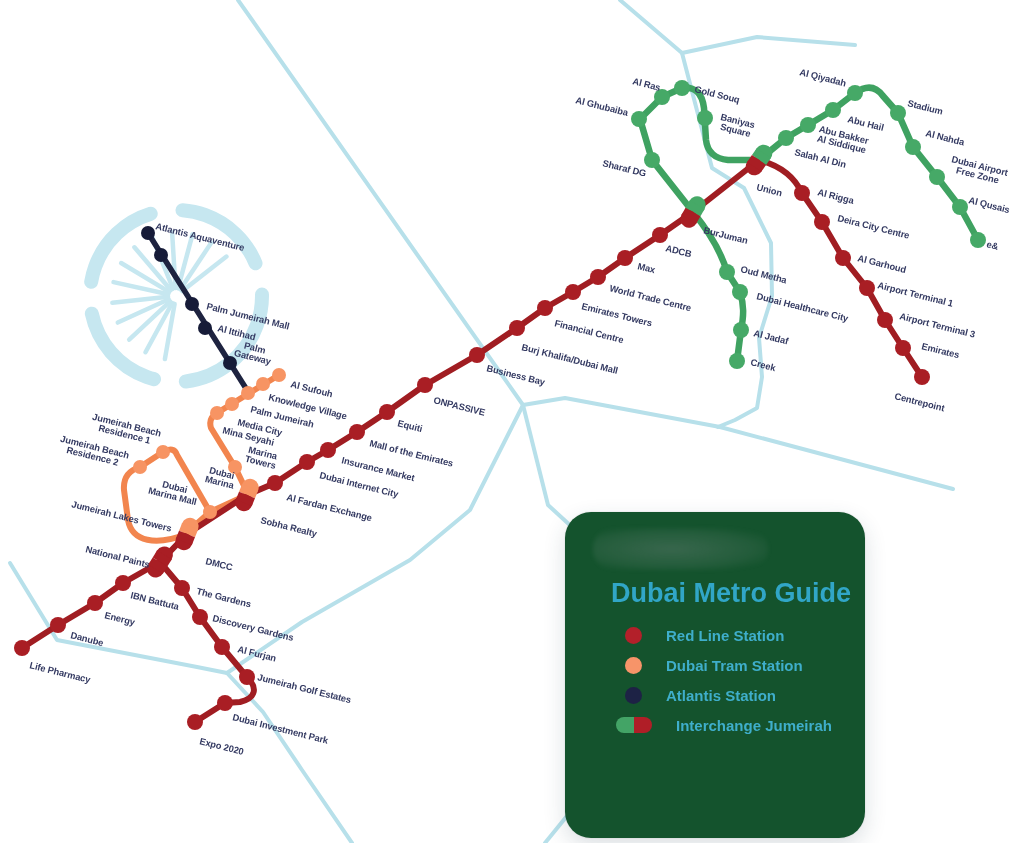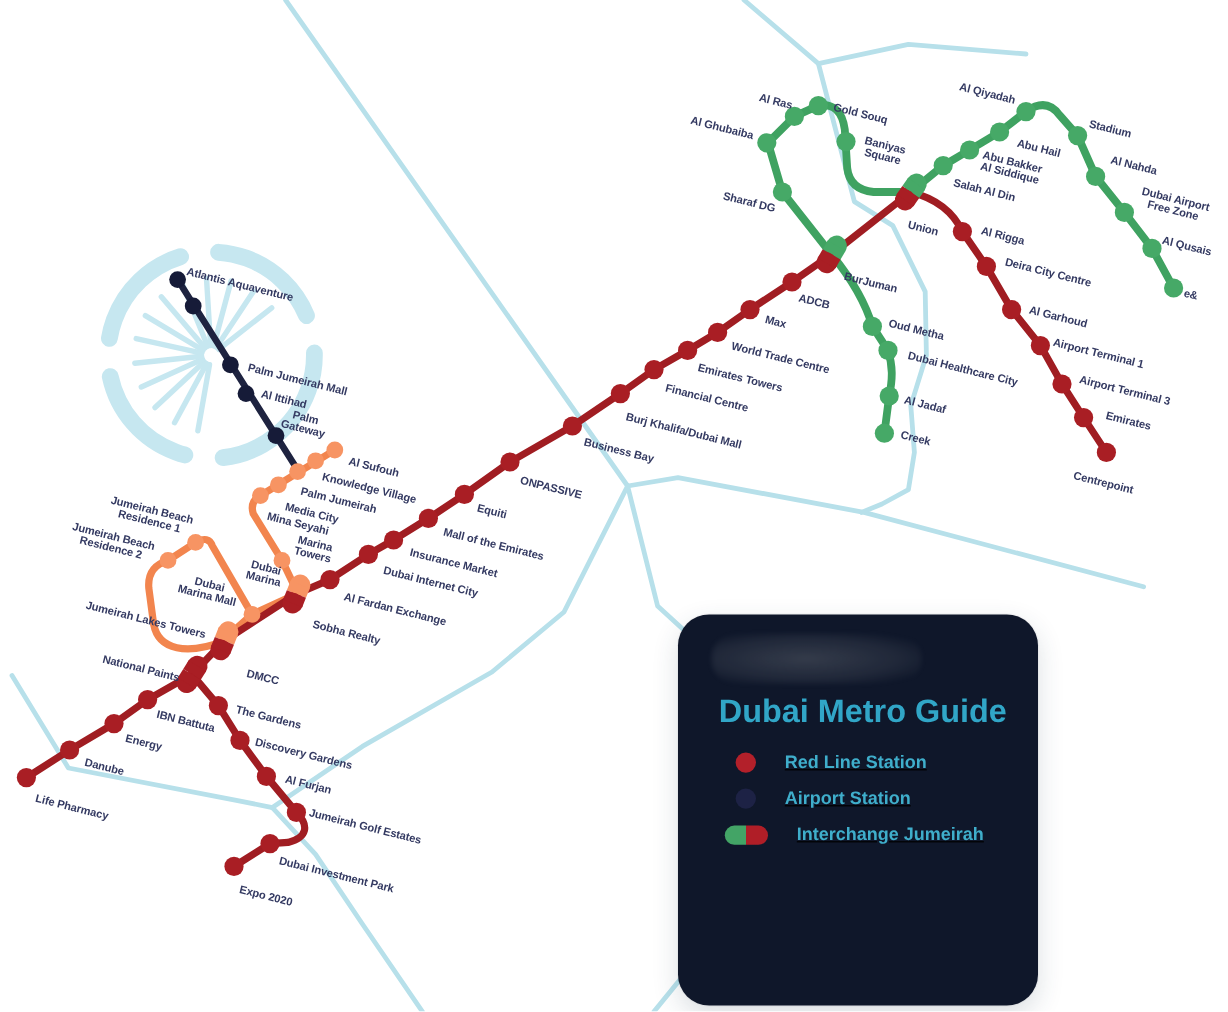--- a/index.html
+++ b/index.html
@@ -3,33 +3,33 @@
 <meta charset="utf-8">
 <style>
   html,body{margin:0;padding:0;background:#ffffff;}
   body{font-family:"Liberation Sans", sans-serif;}
   .stage{position:relative;width:1023px;height:843px;overflow:hidden;background:#ffffff;}
   .stage svg.map{position:absolute;left:0;top:0;}
   svg text{font-family:"Liberation Sans", sans-serif;font-weight:bold;}
 
   .legend{
     position:absolute;left:565px;top:512px;width:300px;height:326px;
-    background:#0f172a;border-radius:26px;
+    background:#14532d;border-radius:26px;
     box-shadow:0 8px 22px rgba(40,60,80,0.16), 0 0 0 1px rgba(0,0,0,0.03);
-    box-sizing:border-box;padding:14px 20px 0 48px;
+    box-sizing:border-box;padding:14px 20px 0 60px;
   }
   .legend .blob{
     position:absolute;left:28px;top:16px;width:175px;height:42px;border-radius:20px;
     background:radial-gradient(ellipse at 45% 50%, rgba(150,155,160,0.28), rgba(170,175,180,0.10) 60%, rgba(170,175,180,0) 85%);
     filter:blur(2px);
   }
   .legend h1{
     margin:52px 0 18px -14px;font-size:27px;letter-spacing:0px;white-space:nowrap;
   }
-  .legend .row{display:flex;align-items:center;margin-bottom:13px;text-decoration:underline;}
+  .legend .row{display:flex;margin-bottom:13px;}
   .legend .swatch{width:17px;height:17px;border-radius:50%;flex:0 0 auto;}
   .legend .swatch.capsule{width:36px;height:16px;border-radius:9px;margin-left:-9px;}
   .legend .row .lbl{margin-left:24px;font-size:15px;font-weight:bold;white-space:nowrap;}
 </style>
 </head>
 <body>
 
 <div class="stage">
   <svg class="map" id="metro-svg" width="1023" height="843" viewBox="0 0 1023 843">
       <polyline points="238,0 523,405" fill="none" stroke="#B7E0EA" stroke-width="4" stroke-linecap="round" stroke-linejoin="round"></polyline>
@@ -227,22 +227,26 @@
 
   <div class="legend">
     <div class="blob"></div>
     <h1 style="color: rgb(49, 166, 199);">Dubai Metro Guide</h1>
     <div id="legend-rows">
         <div class="row">
           <span class="swatch" style="background: rgb(179, 32, 42);"></span>
           <span class="lbl" style="color: rgb(63, 174, 203);">Red Line Station</span>
         </div>
         <div class="row">
+          <span class="swatch" style="background: rgb(247, 148, 105);"></span>
+          <span class="lbl" style="color: rgb(63, 174, 203);">Dubai Tram Station</span>
+        </div>
+        <div class="row">
           <span class="swatch" style="background: rgb(29, 34, 69);"></span>
-          <span class="lbl" style="color: rgb(63, 174, 203);">Airport Station</span>
+          <span class="lbl" style="color: rgb(63, 174, 203);">Atlantis Station</span>
         </div>
         <div class="row">
           <span class="swatch capsule" style="background: linear-gradient(90deg, rgb(67, 164, 102) 50%, rgb(176, 30, 39) 50%);"></span>
           <span class="lbl" style="color: rgb(63, 174, 203);">Interchange Jumeirah</span>
         </div>
       </div>
   </div>
 </div>
 
 </body></html>

